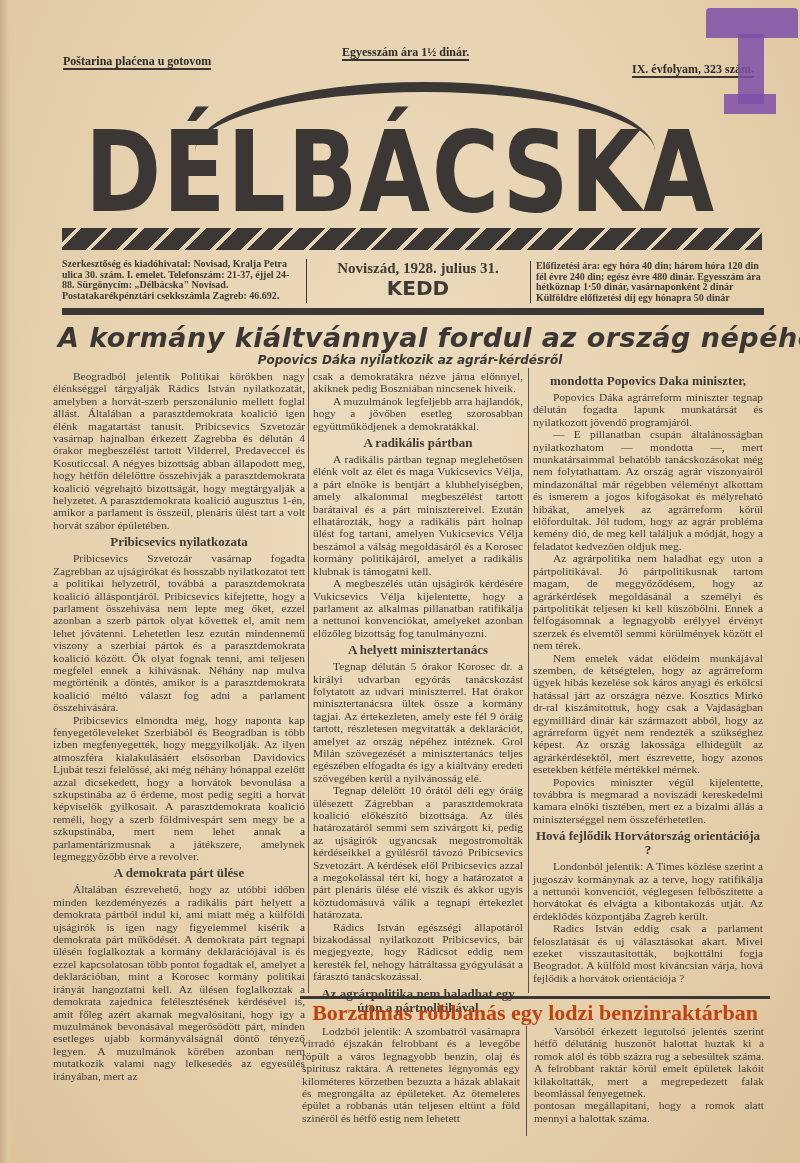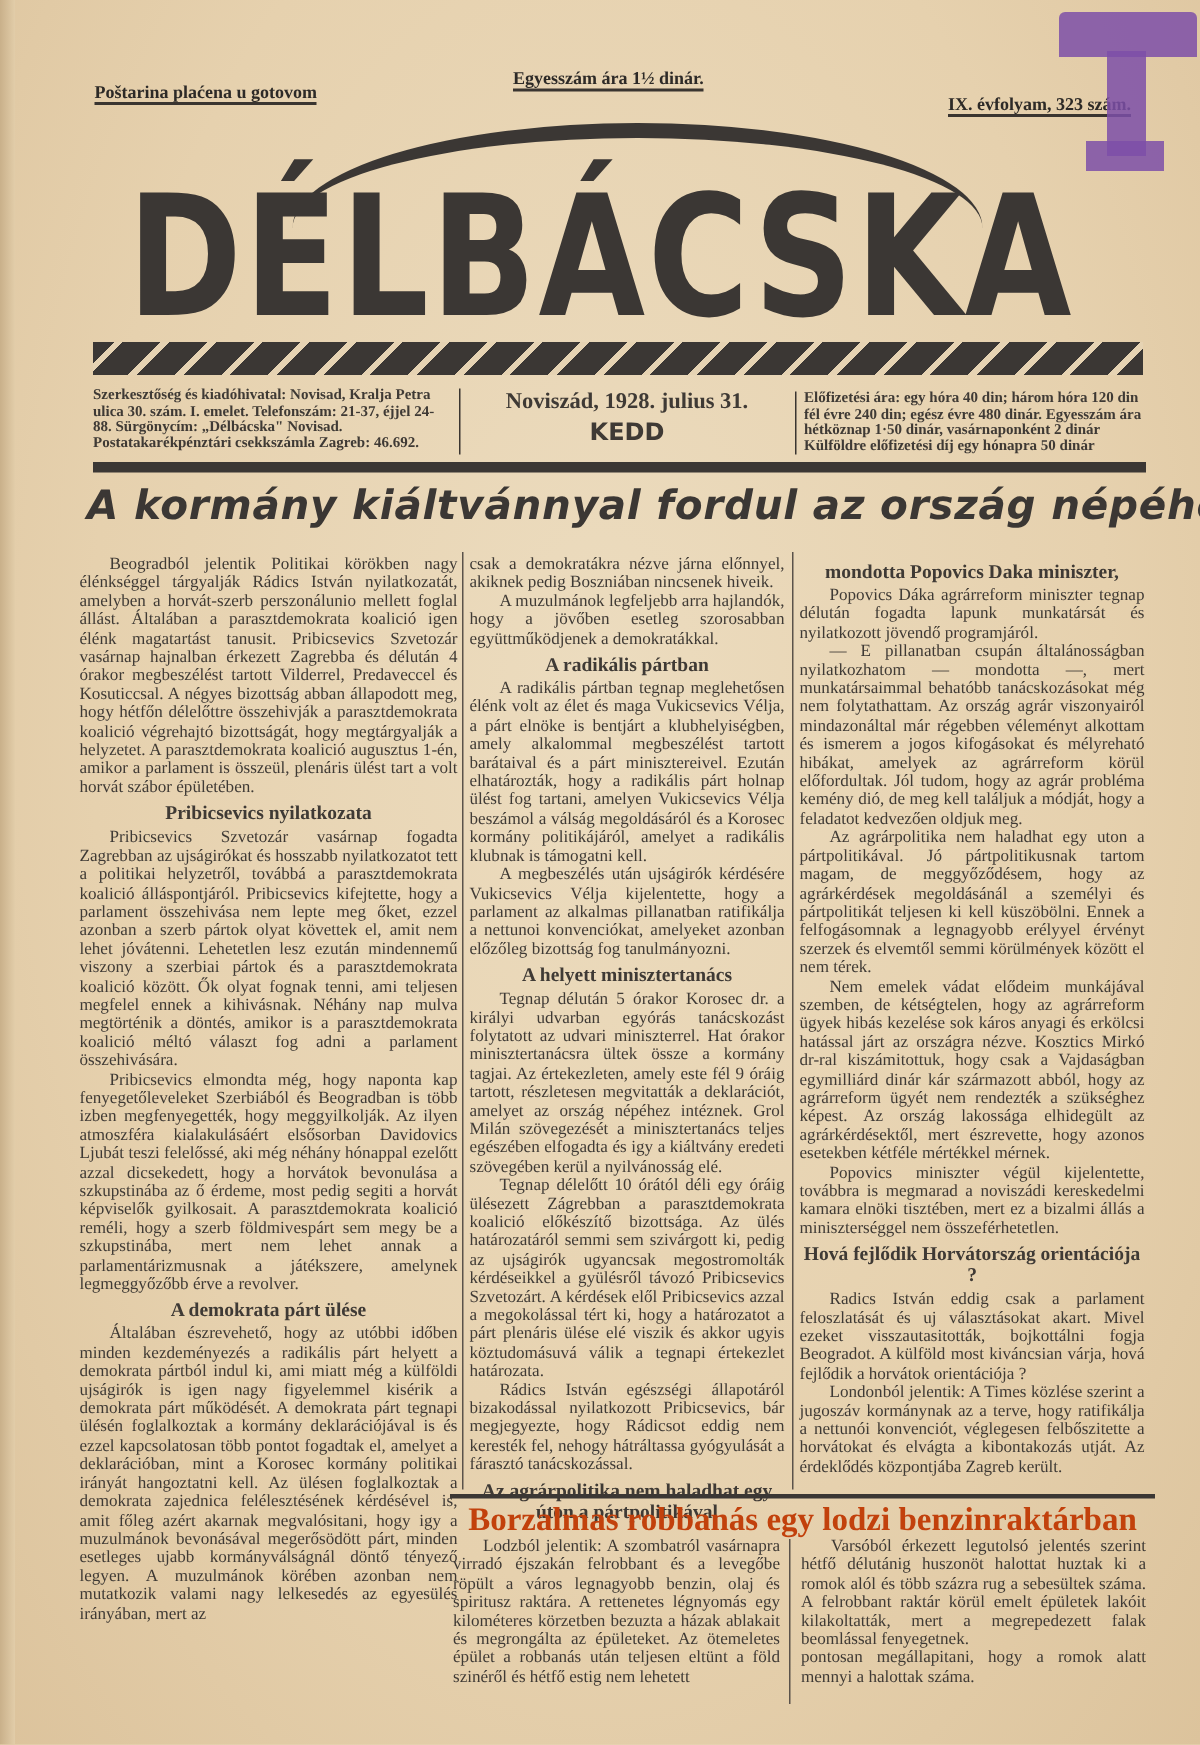--- a/index.html
+++ b/index.html
@@ -21,21 +21,21 @@
   .stamp .stem { position:absolute; left:32px; top:26px; width:26px; height:70px; background:#7c4fa8; opacity:.85; }
   .stamp .foot { position:absolute; left:18px; top:86px; width:52px; height:20px; background:#7c4fa8; opacity:.85; }
   .masthead { position:absolute; left:85px; top:82px; width:680px; height:150px; }
   .mast-arc { position:absolute; left:110px; top:0; width:460px; height:60px; border-top: 10px solid #3b3734; border-radius: 50% 50% 0 0 / 100% 100% 0 0; }
   .mast-title { position:absolute; left:0; top:30px; width:680px; text-align:center; font-family:"DejaVu Sans", sans-serif; font-weight:bold; font-size:112px; letter-spacing: 2px; color:#3b3734; line-height:120px; transform: scaleX(0.82); transform-origin: left top; white-space:nowrap; }
   .zigzag { position:absolute; left:62px; top:228px; width:700px; height:22px; background: repeating-linear-gradient(135deg, #3b3734 0 10px, #e6d3b3 10px 14px, #3b3734 14px 22px); }
   .infobar { position:absolute; left:62px; top:255px; width:702px; height:48px; font-size:10px; line-height:10.5px; font-weight:bold; color:#3f3a35; }
   .info-left { position:absolute; left:0; top:4px; width:228px; border-right:1.5px solid #3a3530; height:44px; padding-right:16px; }
   .info-mid { position:absolute; left:256px; top:4px; width:200px; text-align:center; }
   .info-mid .date { font-size:15px; font-weight:bold; line-height:18px; }
-  .info-mid .day { font-family:"DejaVu Sans", sans-serif; font-size:16px; font-weight:bold; margin-top:6px; }
+  .info-mid .day { font-family:"DejaVu Sans", sans-serif; font-size:20px; font-weight:bold; margin-top:6px; }
   .info-right { position:absolute; left:468px; top:6px; width:234px; border-left:1.5px solid #3a3530; padding-left:5px; height:42px; }
   .rule-thick { position:absolute; left:62px; top:308px; width:702px; height:7px; background:#3b3734; }
   .headline { position:absolute; left:58px; top:322px; width:710px; text-align:center; font-family:"DejaVu Sans", sans-serif; font-weight:bold; font-style:italic; font-size:27px; color:#3b3734; white-space:nowrap; letter-spacing:0.5px; }
   .subhead { position:absolute; left:160px; top:353px; width:500px; text-align:center; font-family:"DejaVu Sans", sans-serif; font-weight:bold; font-style:italic; font-size:12px; color:#3b3734; }
   .col { position:absolute; font-size:11.4px; line-height:12.4px; text-align:justify; hyphens:manual; color:#3f3a35; }
   .col p { margin:0; text-indent:20px; }
   .col h3 { margin:4px 0 3px 0; font-size:13px; line-height:14px; text-align:center; font-weight:bold; font-family:"Liberation Serif", serif; }
   .col h3.center { text-align:center; }
   #col1 { left:53px; top:370px; width:252px; }
   #col2 { left:313px; top:370px; width:210px; }
@@ -72,20 +72,21 @@
     <div class="info-left">Szerkesztőség és kiadóhivatal: Novisad, Kralja Petra ulica 30. szám. I. emelet. Telefonszám: 21-37, éjjel 24-88. Sürgönycím: „Délbácska" Novisad. Postatakarékpénztári csekkszámla Zagreb: 46.692.</div>
     <div class="info-mid">
       <div class="date">Noviszád, 1928. julius 31.</div>
       <div class="day">KEDD</div>
     </div>
     <div class="info-right">Előfizetési ára: egy hóra 40 din; három hóra 120 din fél évre 240 din; egész évre 480 dinár. Egyesszám ára hétköznap 1·50 dinár, vasárnaponként 2 dinár Külföldre előfizetési díj egy hónapra 50 dinár</div>
   </div>
   <div class="rule-thick"></div>
 
   <div class="headline">A kormány kiáltvánnyal fordul az ország népéhez</div>
+  <div class="subhead">Popovics Dáka nyilatkozik az agrár-kérdésről</div>
 
   <div class="vrule" style="left:308px; top:368px; height:625px;"></div>
   <div class="vrule" style="left:528px; top:368px; height:625px;"></div>
 
   <div class="col" id="col1">
     <p>Beogradból jelentik Politikai körökben nagy élénkséggel tárgyalják Rádics István nyilatkozatát, amelyben a horvát-szerb perszonálunio mellett foglal állást. Általában a parasztdemokrata koalició igen élénk magatartást tanusit. Pribicsevics Szvetozár vasárnap hajnalban érkezett Zagrebba és délután 4 órakor megbeszélést tartott Vilderrel, Predaveccel és Kosuticcsal. A négyes bizottság abban állapodott meg, hogy hétfőn délelőttre összehivják a parasztdemokrata koalició végrehajtó bizottságát, hogy megtárgyalják a helyzetet. A parasztdemokrata koalició augusztus 1-én, amikor a parlament is összeül, plenáris ülést tart a volt horvát szábor épületében.</p>
     <h3>Pribicsevics nyilatkozata</h3>
     <p>Pribicsevics Szvetozár vasárnap fogadta Zagrebban az ujságirókat és hosszabb nyilatkozatot tett a politikai helyzetről, továbbá a parasztdemokrata koalició álláspontjáról. Pribicsevics kifejtette, hogy a parlament összehivása nem lepte meg őket, ezzel azonban a szerb pártok olyat követtek el, amit nem lehet jóvátenni. Lehetetlen lesz ezután mindennemű viszony a szerbiai pártok és a parasztdemokrata koalició között. Ők olyat fognak tenni, ami teljesen megfelel ennek a kihivásnak. Néhány nap mulva megtörténik a döntés, amikor is a parasztdemokrata koalició méltó választ fog adni a parlament összehivására.</p>
     <p>Pribicsevics elmondta még, hogy naponta kap fenyegetőleveleket Szerbiából és Beogradban is több izben megfenyegették, hogy meggyilkolják. Az ilyen atmoszféra kialakulásáért elsősorban Davidovics Ljubát teszi felelőssé, aki még néhány hónappal ezelőtt azzal dicsekedett, hogy a horvátok bevonulása a szkupstinába az ő érdeme, most pedig segiti a horvát képviselők gyilkosait. A parasztdemokrata koalició reméli, hogy a szerb földmivespárt sem megy be a szkupstinába, mert nem lehet annak a parlamentárizmusnak a játékszere, amelynek legmeggyőzőbb érve a revolver.</p>
     <h3>A demokrata párt ülése</h3>
@@ -106,22 +107,22 @@
   </div>
 
   <div class="col" id="col3">
     <h3 class="center">mondotta Popovics Daka miniszter,</h3>
     <p>Popovics Dáka agrárreform miniszter tegnap délután fogadta lapunk munkatársát és nyilatkozott jövendő programjáról.</p>
     <p>— E pillanatban csupán általánosságban nyilatkozhatom — mondotta —, mert munkatársaimmal behatóbb tanácskozásokat még nem folytathattam. Az ország agrár viszonyairól mindazonáltal már régebben véleményt alkottam és ismerem a jogos kifogásokat és mélyreható hibákat, amelyek az agrárreform körül előfordultak. Jól tudom, hogy az agrár probléma kemény dió, de meg kell találjuk a módját, hogy a feladatot kedvezően oldjuk meg.</p>
     <p>Az agrárpolitika nem haladhat egy uton a pártpolitikával. Jó pártpolitikusnak tartom magam, de meggyőződésem, hogy az agrárkérdések megoldásánál a személyi és pártpolitikát teljesen ki kell küszöbölni. Ennek a felfogásomnak a legnagyobb erélyyel érvényt szerzek és elvemtől semmi körülmények között el nem térek.</p>
     <p>Nem emelek vádat elődeim munkájával szemben, de kétségtelen, hogy az agrárreform ügyek hibás kezelése sok káros anyagi és erkölcsi hatással járt az országra nézve. Kosztics Mirkó dr-ral kiszámitottuk, hogy csak a Vajdaságban egymilliárd dinár kár származott abból, hogy az agrárreform ügyét nem rendezték a szükséghez képest. Az ország lakossága elhidegült az agrárkérdésektől, mert észrevette, hogy azonos esetekben kétféle mértékkel mérnek.</p>
     <p>Popovics miniszter végül kijelentette, továbbra is megmarad a noviszádi kereskedelmi kamara elnöki tisztében, mert ez a bizalmi állás a miniszterséggel nem összeférhetetlen.</p>
     <h3 class="center">Hová fejlődik Horvátország orientációja ?</h3>
+    <p>Londonból jelentik: A Times közlése szerint a jugoszáv kormánynak az a terve, hogy ratifikálja a nettunói konvenciót, véglegesen felbőszitette a horvátokat és elvágta a kibontakozás utját. Az érdeklődés központjába Zagreb került.</p>
     <p>Radics István eddig csak a parlament feloszlatását és uj választásokat akart. Mivel ezeket visszautasitották, bojkottálni fogja Beogradot. A külföld most kiváncsian várja, hová fejlődik a horvátok orientációja ?</p>
-    <p>Londonból jelentik: A Times közlése szerint a jugoszáv kormánynak az a terve, hogy ratifikálja a nettunói konvenciót, véglegesen felbőszitette a horvátokat és elvágta a kibontakozás utját. Az érdeklődés központjába Zagreb került.</p>
   </div>
 
   <div class="bottom-rule"></div>
   <div class="headline2">Borzalmas robbanás egy lodzi benzinraktárban</div>
   <div class="vrule" style="left:526px; top:1026px; height:110px;"></div>
 
   <div class="col" id="col4">
     <p>Lodzból jelentik: A szombatról vasárnapra virradó éjszakán felrobbant és a levegőbe röpült a város legnagyobb benzin, olaj és spiritusz raktára. A rettenetes légnyomás egy kilométeres körzetben bezuzta a házak ablakait és megrongálta az épületeket. Az ötemeletes épület a robbanás után teljesen eltünt a föld szinéről és hétfő estig nem lehetett</p>
   </div>
   <div class="col" id="col5">

